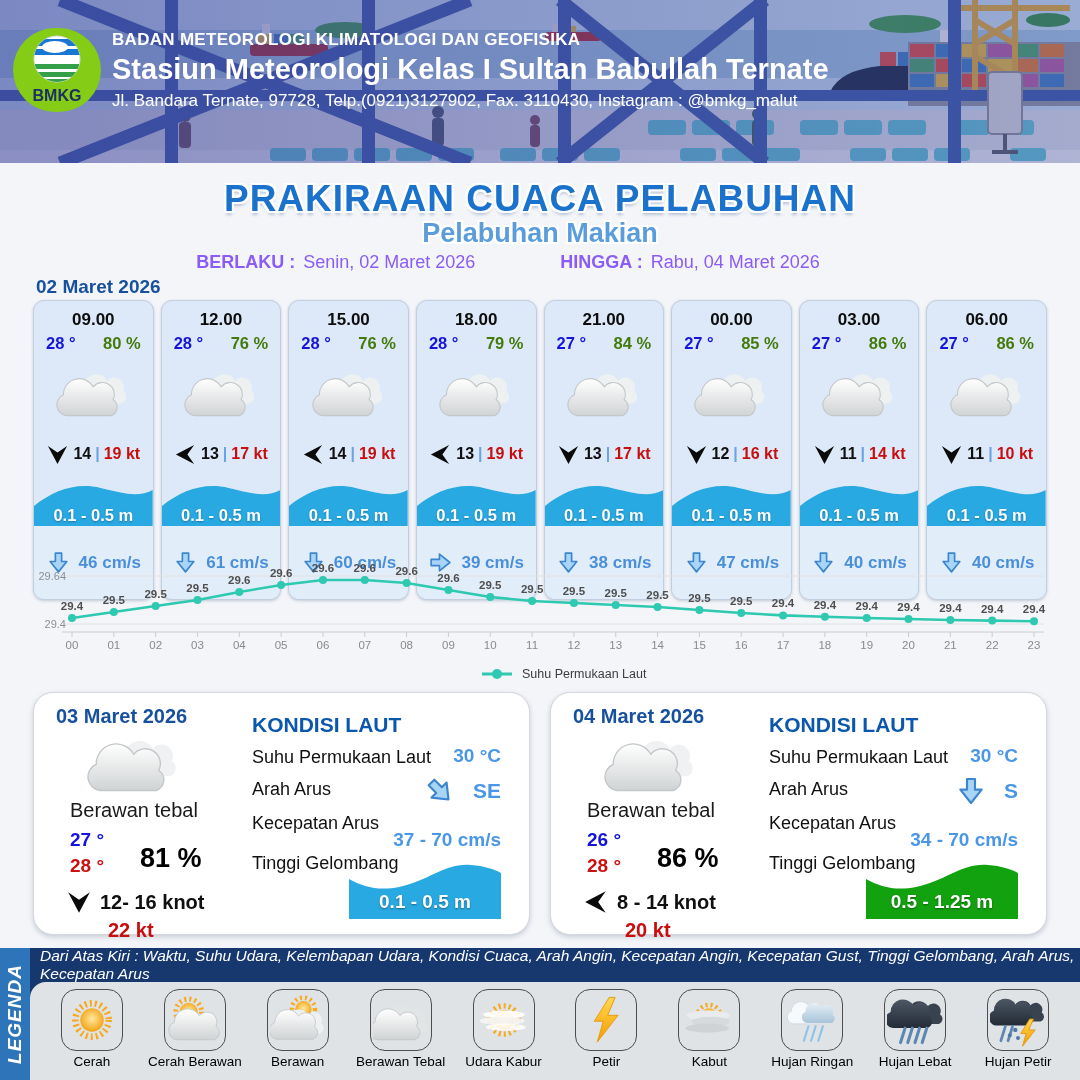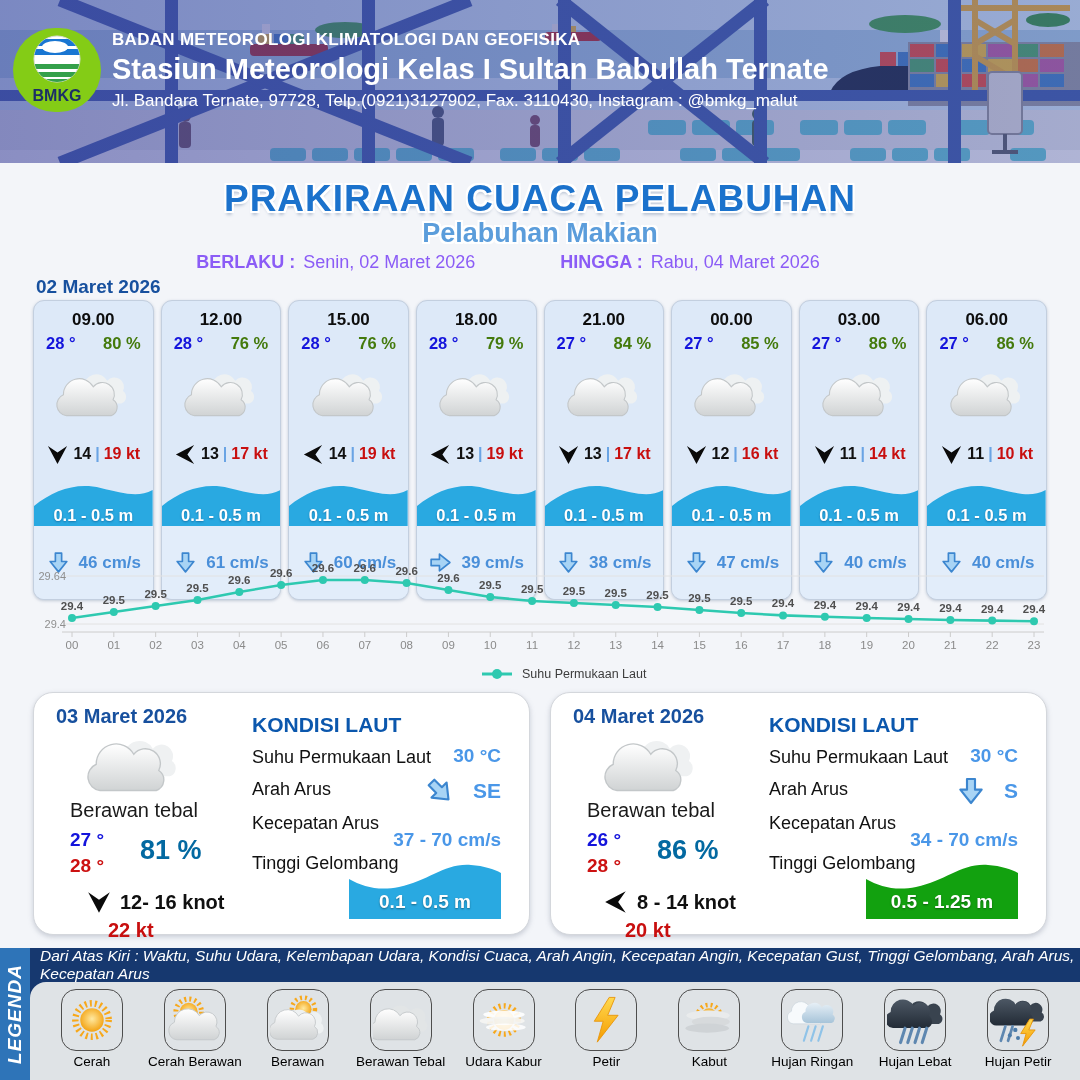--- a/index.html
+++ b/index.html
@@ -55,22 +55,22 @@
 
   
   .day-cards{position:absolute;left:33px;top:692px;width:1014px;display:flex;gap:20px;}
   .dcard{position:relative;width:497px;height:243px;background:#fff;border:1px solid #d4d7dc;
          border-radius:20px;box-shadow:0 2px 5px rgba(120,130,150,.35);}
   .dc-date{position:absolute;left:22px;top:12px;font-size:20px;font-weight:bold;color:#17509e;}
   .dc-cloud{position:absolute;left:48px;top:36px;}
   .dc-cond{position:absolute;left:36px;top:106px;font-size:20px;color:#1a1a1a;}
   .dc-tmin{position:absolute;left:36px;top:136px;font-size:19px;font-weight:bold;color:#1414dc;}
   .dc-tmax{position:absolute;left:36px;top:162px;font-size:19px;font-weight:bold;color:#cc1111;}
-  .dc-hum{position:absolute;left:106px;top:142px;font-size:27px;font-weight:bold;color:#0369a1;}
-  .dc-wind{position:absolute;left:52px;top:196px;display:flex;align-items:center;gap:8px;
+  .dc-hum{position:absolute;left:106px;top:150px;font-size:27px;font-weight:bold;color:#000000;}
+  .dc-wind{position:absolute;left:32px;top:196px;display:flex;align-items:center;gap:8px;
            font-size:20px;font-weight:bold;color:#101010;}
   .dc-gust{position:absolute;left:74px;top:226px;font-size:20px;font-weight:bold;color:#c80f0f;}
   .dc-sea-h{position:absolute;left:218px;top:20px;font-size:21px;font-weight:bold;color:#0b57ad;}
   .dc-lbl{position:absolute;left:218px;font-size:18px;color:#111;}
   .dc-val{position:absolute;right:28px;font-size:19px;font-weight:bold;color:#4a97e8;text-align:right;}
   .dc-dirrow{position:absolute;right:28px;display:flex;align-items:center;gap:17px;
              font-size:21px;font-weight:bold;color:#4a97e8;}
   .dc-wavebox{position:absolute;right:28px;top:168px;width:152px;height:58px;}
   .dc-wavebox svg{position:absolute;left:0;top:0;}
   .dc-wavebox span{position:absolute;left:0;bottom:6px;width:100%;text-align:center;color:#fff;

